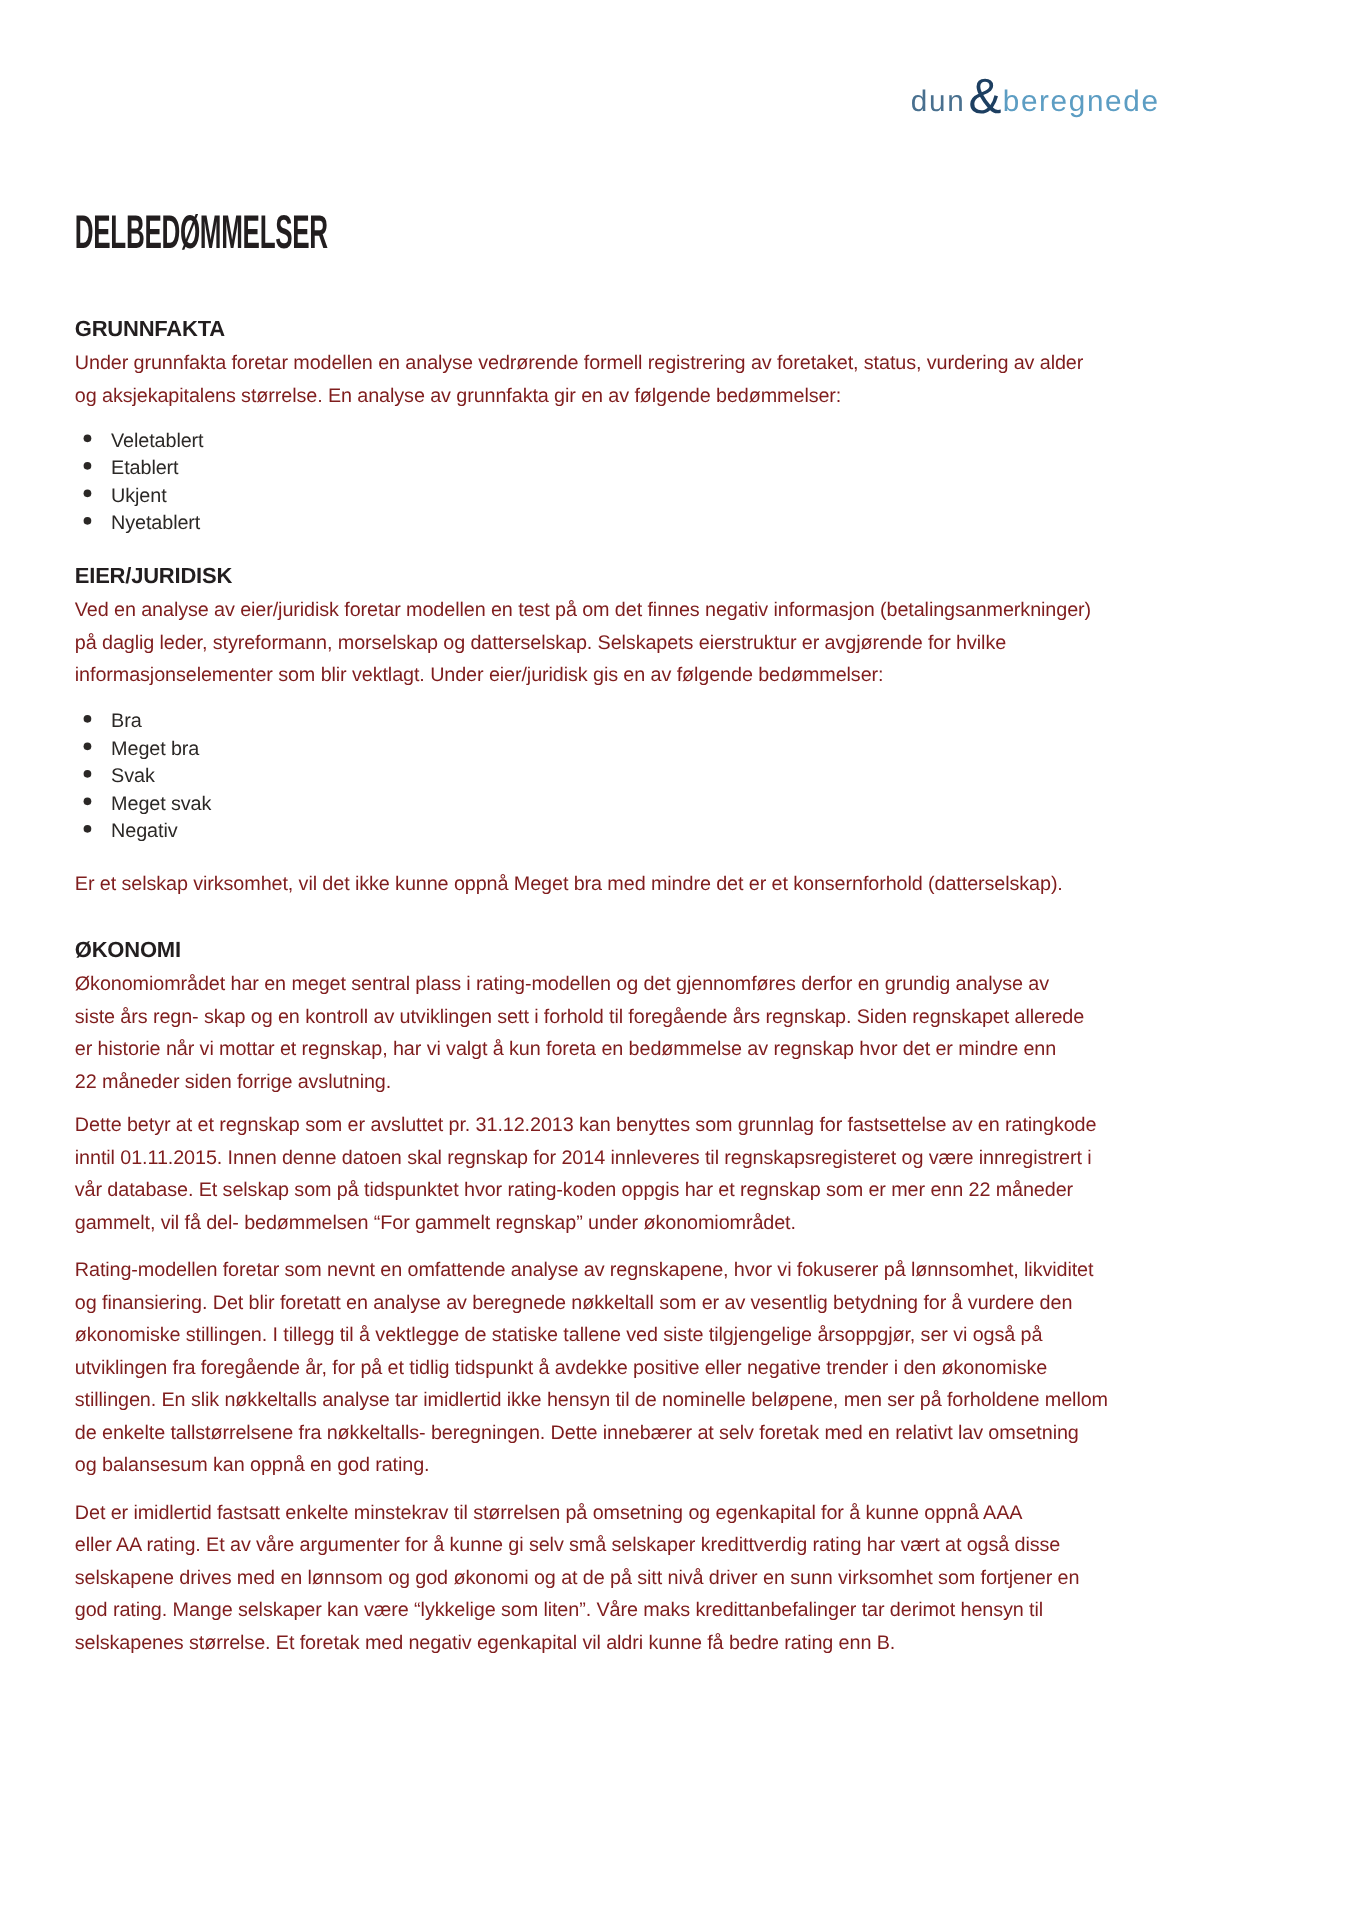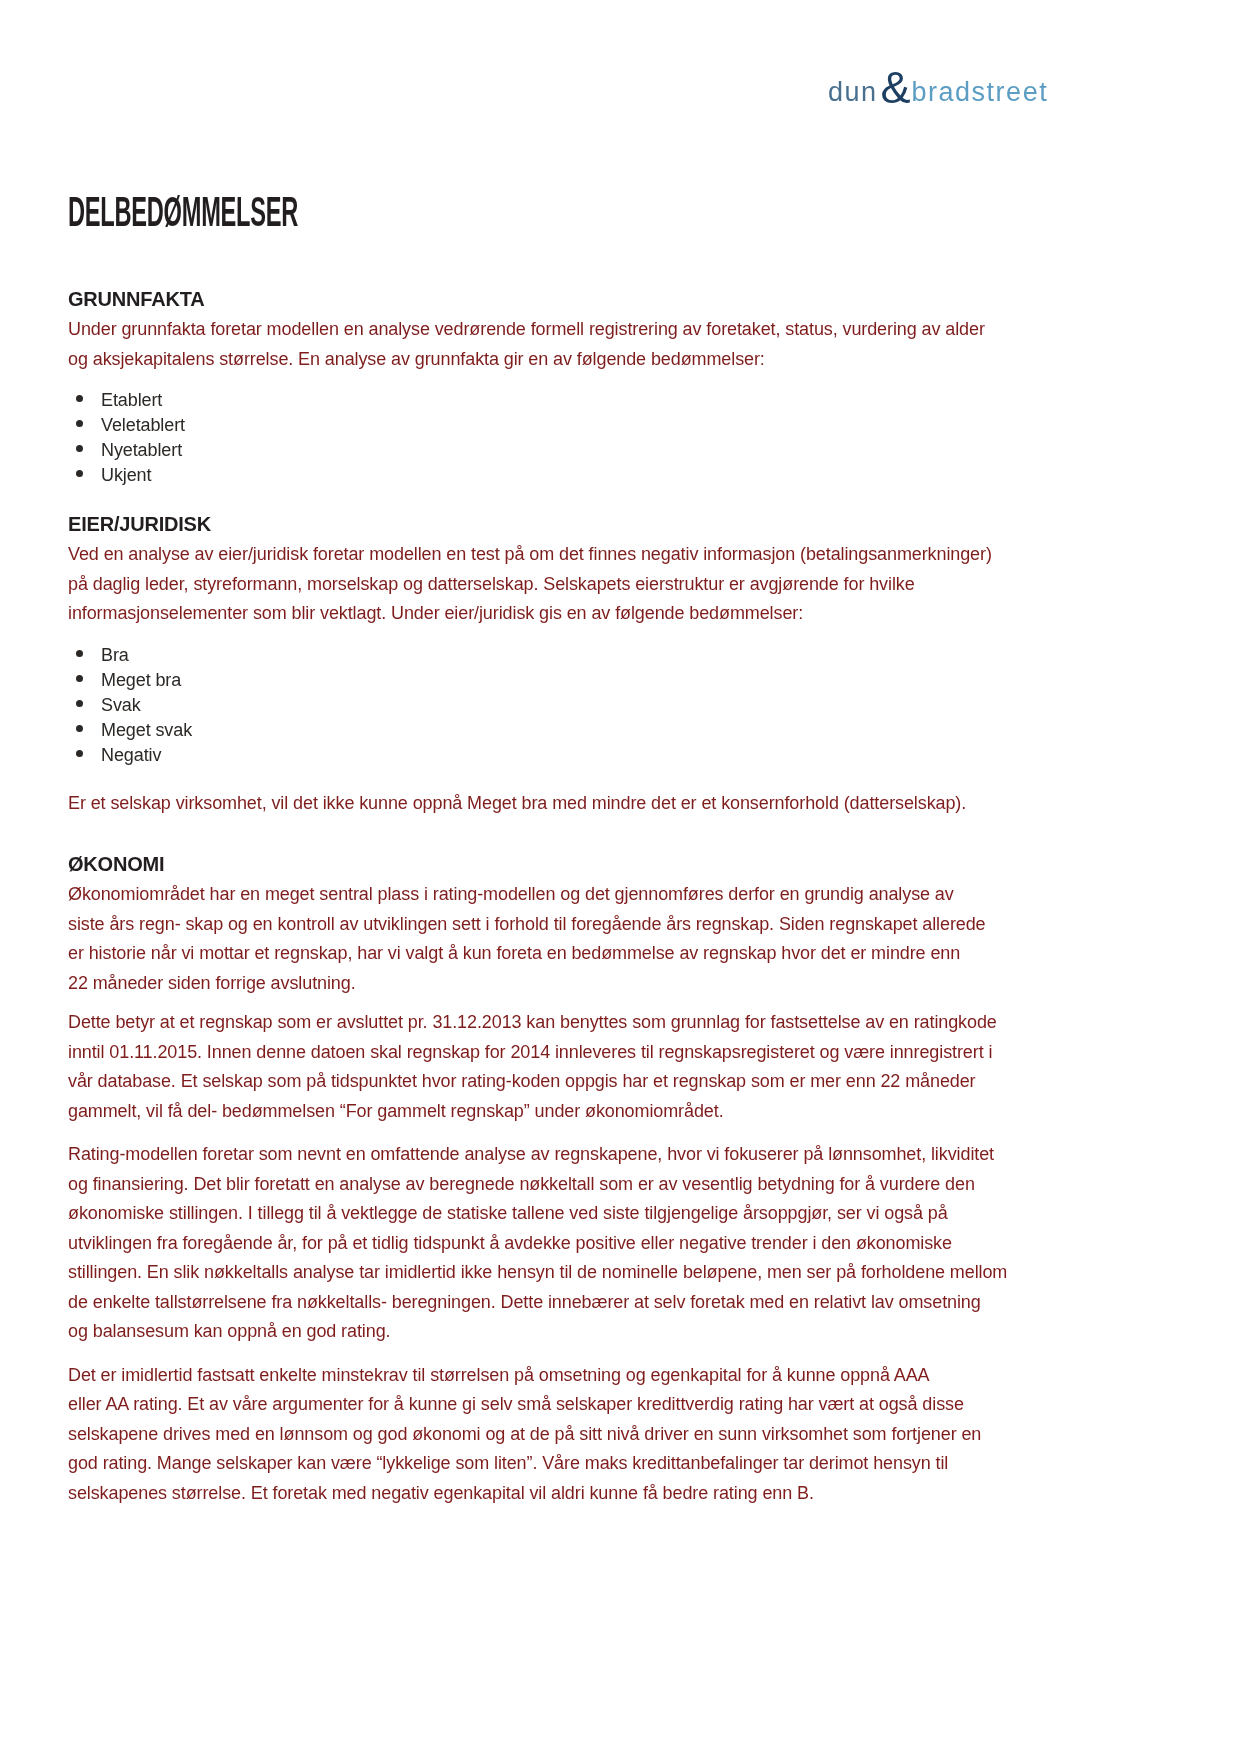--- a/index.html
+++ b/index.html
@@ -117,46 +117,46 @@
   }
 </style>
 </head>
 <body>
 
 <div class="page">
 
   <div class="logo">
     <span class="dun">dun</span>
     <span class="amp">&amp;</span>
-    <span class="bradstreet">bradstreet</span>
+    <span class="bradstreet">beregnede</span>
   </div>
 
   <div class="content">
 
     <h1 class="page-title">DELBEDØMMELSER</h1>
 
     <h2 class="section-heading h-grunnfakta">GRUNNFAKTA</h2>
     <p class="para">Under grunnfakta foretar modellen en analyse vedrørende formell registrering av foretaket, status, vurdering av alder
 og aksjekapitalens størrelse. En analyse av grunnfakta gir en av følgende bedømmelser:</p>
     <ul class="bullet-list">
       <li>
           <span class="dot"></span>
+          <span>Veletablert</span>
+        </li>
+      <li>
+          <span class="dot"></span>
           <span>Etablert</span>
         </li>
       <li>
           <span class="dot"></span>
-          <span>Veletablert</span>
+          <span>Ukjent</span>
         </li>
       <li>
           <span class="dot"></span>
           <span>Nyetablert</span>
-        </li>
-      <li>
-          <span class="dot"></span>
-          <span>Ukjent</span>
         </li>
     </ul>
 
     <h2 class="section-heading h-eier">EIER/JURIDISK</h2>
     <p class="para">Ved en analyse av eier/juridisk foretar modellen en test på om det finnes negativ informasjon (betalingsanmerkninger)
 på daglig leder, styreformann, morselskap og datterselskap. Selskapets eierstruktur er avgjørende for hvilke
 informasjonselementer som blir vektlagt. Under eier/juridisk gis en av følgende bedømmelser:</p>
     <ul class="bullet-list">
       <li>
           <span class="dot"></span>

